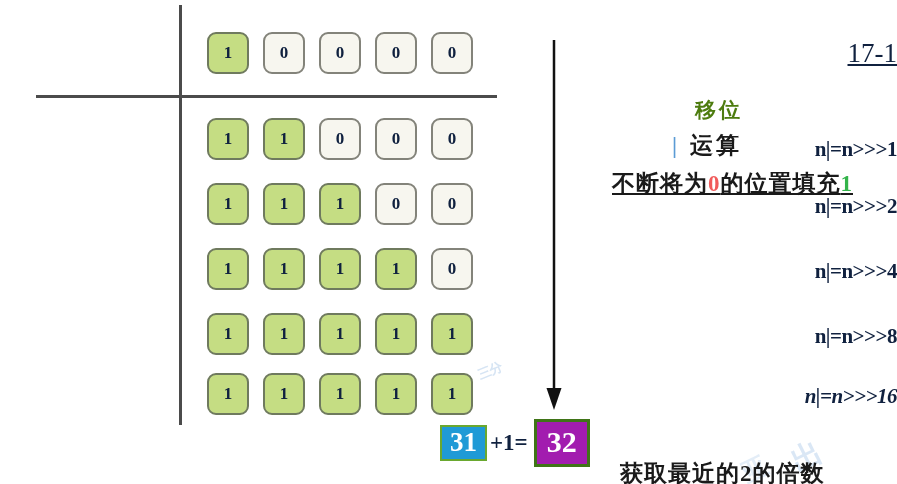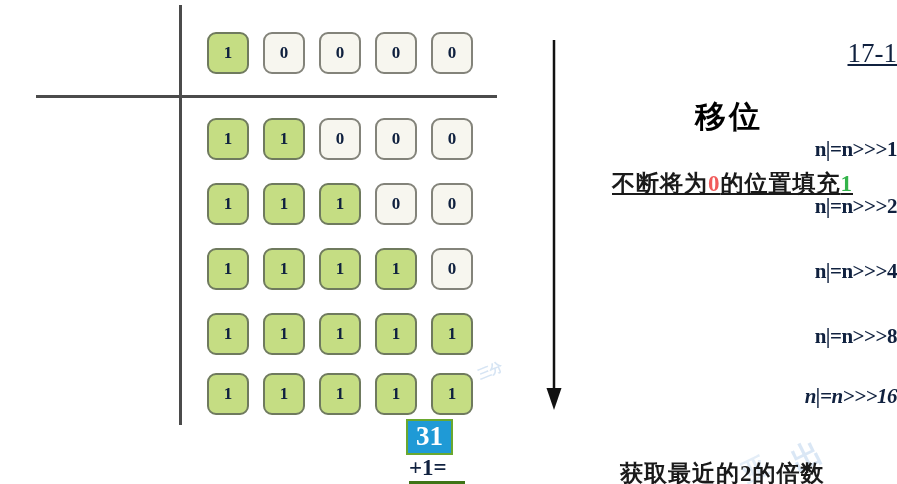--- a/index.html
+++ b/index.html
@@ -135,22 +135,22 @@
   .ann {
     position: absolute;
     font-family: "Liberation Serif", "DejaVu Serif", serif;
     font-weight: bold;
     color: #1a1a1a;
     white-space: nowrap;
   }
   .ann-shift {
     left: 695px;
     top: 96px;
-    font-size: 31px;
-    color: #000000;
+    font-size: 21px;
+    color: #4d7c0f;
     letter-spacing: 3px;
     text-align: right;
   }
   .ann-or {
     left: 672px;
     top: 130px;
     font-size: 23px;
     letter-spacing: 3px;
   }
   .ann-or .pipe {
@@ -178,26 +178,25 @@
     left: 620px;
     top: 432px;
     font-size: 23px;
     letter-spacing: 1px;
     margin-top: 26px;
   }
 
   
   .result {
     position: absolute;
-    left: 406px;
+    left: 440px;
     top: 419px;
     display: flex;
-    align-items: flex-start;
+    align-items: center;
     height: 48px;
-    flex-direction: column;
   }
   .box31 {
     background: #1f9ad6;
     border: 2px solid #6aa82f;
     box-sizing: border-box;
     color: #ffffff;
     font-size: 27px;
     font-weight: bold;
     font-family: "Liberation Serif", "DejaVu Serif", serif;
     padding: 1px 8px 3px 8px;
@@ -289,20 +288,23 @@
     <div class="cell on">1</div>
   </div>
 
   <svg class="arrow" viewBox="0 0 28 370">
     <line x1="14" y1="0" x2="14" y2="350" stroke="#111111" stroke-width="2.5"></line>
     <polygon points="14,370 6.5,348 21.5,348" fill="#111111"></polygon>
   </svg>
 
   <div class="ann ann-shift">移位</div>
 
+  <div class="ann ann-or">
+    <span class="pipe">|</span><span>运算</span>
+  </div>
 
   <div class="ann ann-fill">
     <span>不断将为</span><span class="red">0</span><span>的位置填充</span><span class="green">1</span>
   </div>
 
   <div class="ann ann-get">获取最近的2的倍数</div>
 
   <div class="result">
     <span class="box31">31</span>
     <span class="plusone">+1=</span>

